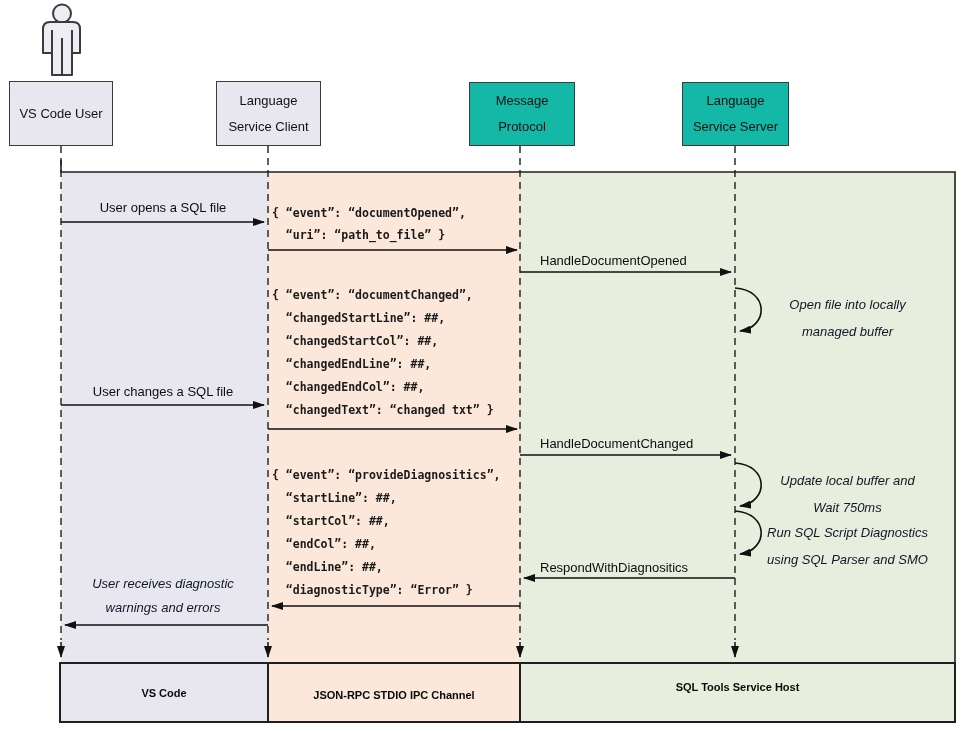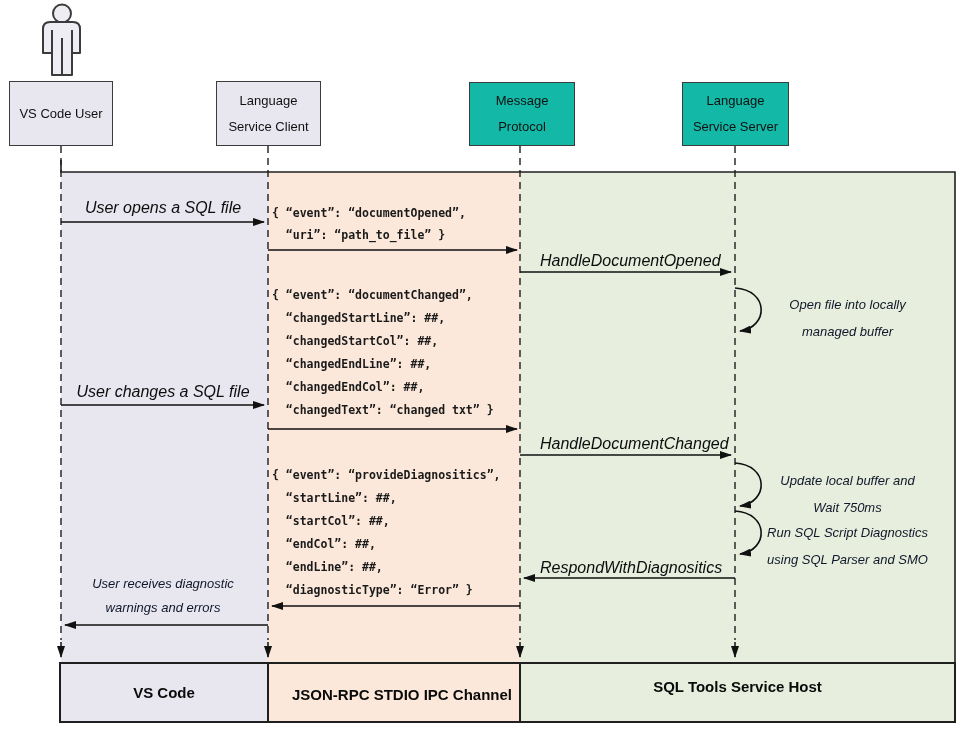--- a/index.html
+++ b/index.html
@@ -8,37 +8,37 @@
     font-family:"Liberation Sans", sans-serif;color:#111;
   }
   #gfx{position:absolute;left:0;top:0;}
   .hbox{
     position:absolute;background:#e8e6ef;border:1.5px solid #3c3c3c;
     display:flex;flex-direction:column;align-items:center;justify-content:center;
     row-gap:12px;font-size:13px;line-height:14px;text-align:center;
   }
   .hbox.green{background:#14b8a6;}
   .ilabel{
-    position:absolute;font-style:italic;font-size:16px;line-height:16px;
+    position:absolute;font-size:13px;line-height:16px;
     text-align:center;color:#0d0d0d;
   }
   .ilabel.leftal{text-align:left;}
   .note{
     position:absolute;font-style:italic;font-size:13px;line-height:27px;
     text-align:center;color:#0f172a;
   }
   .monoblock{position:absolute;}
   .mono-line{
     font-family:"DejaVu Sans Mono", monospace;font-weight:700;font-size:11.5px;
     height:22px;line-height:22px;white-space:pre;color:#1a1a1a;
   }
   .monoblock.tall .mono-line{height:23px;line-height:23px;}
   .fbox-label{
     position:absolute;display:flex;align-items:center;justify-content:center;
-    font-weight:bold;font-size:15px;color:#0a0a0a;text-align:center;
+    font-weight:bold;font-size:11px;color:#0a0a0a;text-align:center;
   }
 </style>
 </head>
 <body>
 
 <div id="stage">
 
   <svg id="gfx" width="962" height="732" viewBox="0 0 962 732">
     <defs>
       <marker id="ah" markerWidth="12" markerHeight="8" refX="11" refY="4" orient="auto" markerUnits="userSpaceOnUse">
@@ -153,16 +153,16 @@
   <div class="monoblock tall" style="left:272px;top:464px;">
     <div class="mono-line">{ “event”: “provideDiagnositics”,</div>
     <div class="mono-line">  “startLine”: ##,</div>
     <div class="mono-line">  “startCol”: ##,</div>
     <div class="mono-line">  “endCol”: ##,</div>
     <div class="mono-line">  “endLine”: ##,</div>
     <div class="mono-line">  “diagnosticType”: “Error” }</div>
   </div>
 
   <div class="fbox-label" style="left:60px;top:663px;width:208px;height:59px;">VS Code</div>
-  <div class="fbox-label" style="left:276px;top:663px;width:252px;height:63px;">JSON-RPC STDIO IPC Channel</div>
+  <div class="fbox-label" style="left:268px;top:663px;width:252px;height:63px;">JSON-RPC STDIO IPC Channel</div>
   <div class="fbox-label" style="left:520px;top:663px;width:435px;height:47px;">SQL Tools Service Host</div>
 
 </div>
 
 </body></html>

